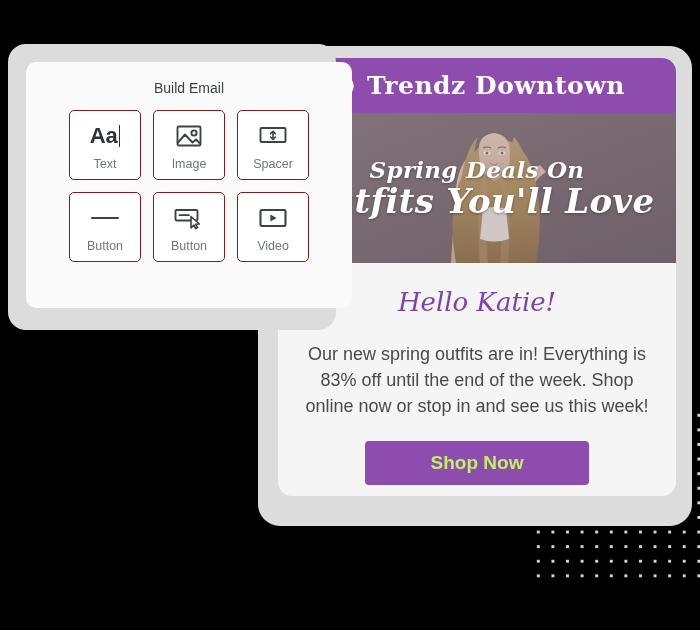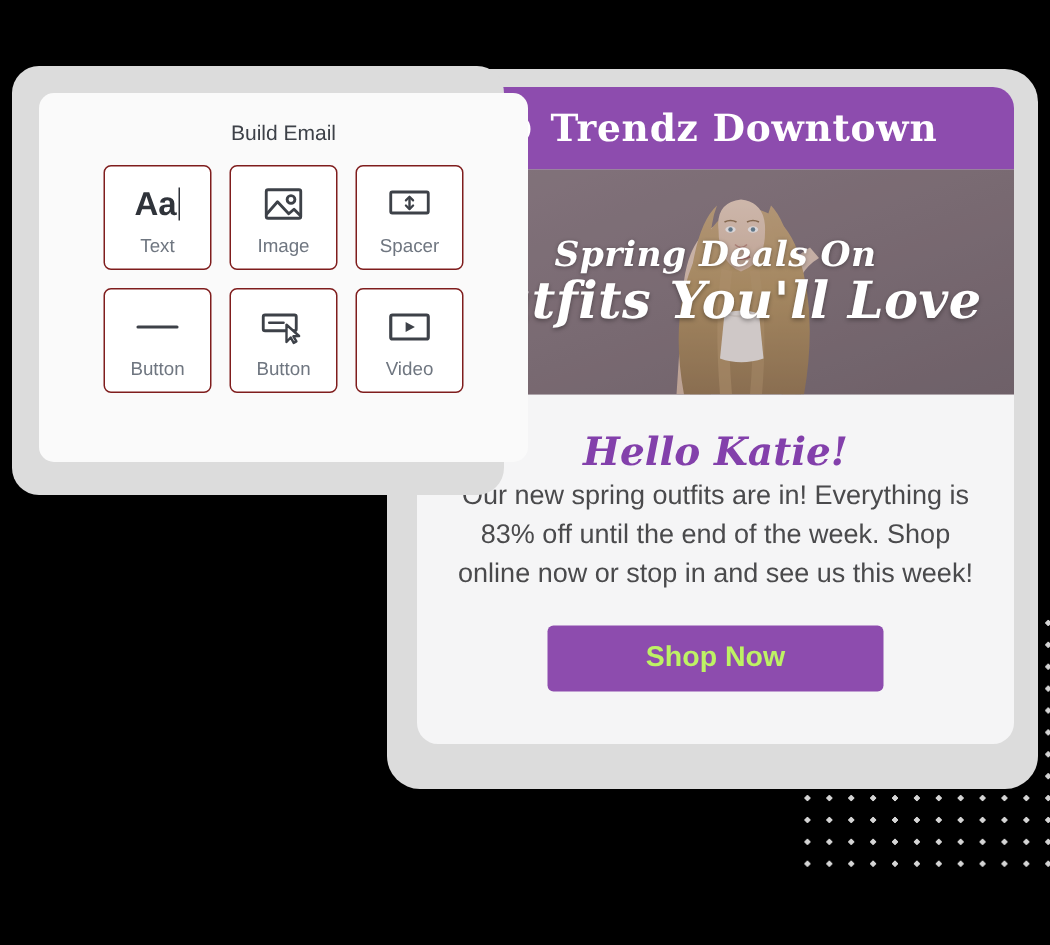--- a/index.html
+++ b/index.html
@@ -109,24 +109,24 @@
   .hero-line2 { font-size: 34px; letter-spacing: 0.3px; margin-top: 3px; }
 
   
   .email-body {
     padding: 18px 22px 0;
     text-align: center;
   }
   .greeting {
     color: #8340ab;
     font-family: "DejaVu Serif", serif;
-    font-weight: bold;
+    font-weight: normal;
     font-style: italic;
     font-size: 26px;
-    margin: 6px 0 0;
+    margin: 6px 0 24px;
   }
   .body-copy {
     color: #4a4a4c;
     font-size: 18px;
     line-height: 1.45;
     margin: 0 4px 22px;
   }
   .shop-now {
     display: block;
     width: 224px;

